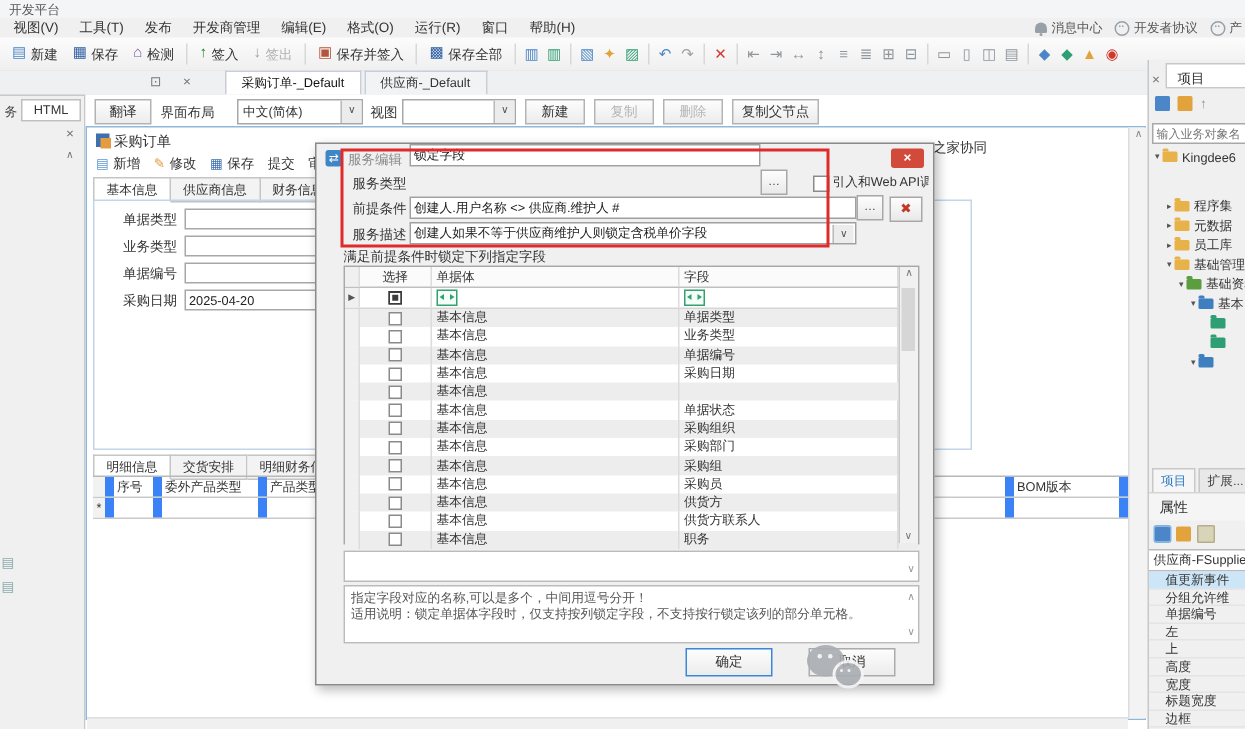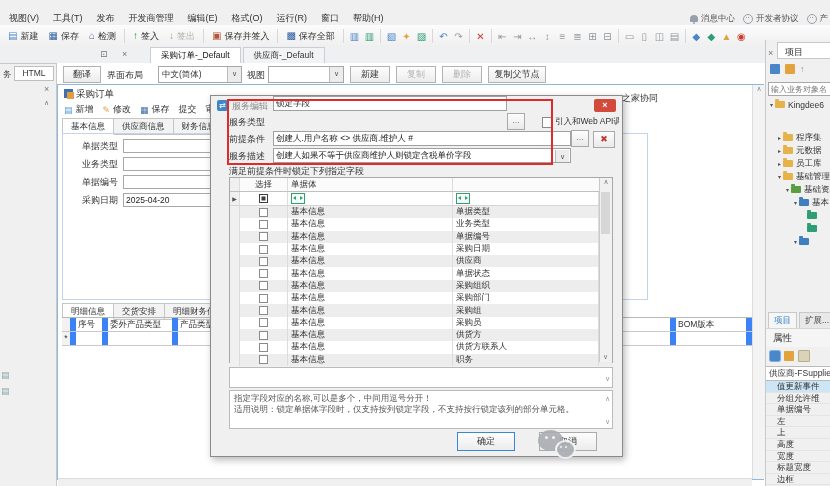--- a/index.html
+++ b/index.html
@@ -72,21 +72,21 @@
       text-align:center;color:#888;font-size:7px}
   #dz-hscroll{position:absolute;left:58px;top:478px;width:694px;height:7px;background:#f0f0f0;border-top:1px solid #ddd}
   
   #modal{position:absolute;left:210px;top:95px;width:411px;height:360px;background:#f0f0f0;border:1px solid #8a8a8a;
       box-shadow:2px 3px 7px rgba(0,0,0,.28);z-index:50}
   #m-icon{position:absolute;left:6px;top:4px;width:11px;height:11px;background:#3f86c6;border-radius:2px;color:#fff;
       font-size:8px;line-height:11px;text-align:center}
   #m-title{position:absolute;left:21px;top:4px;color:#8a8a8a;font-size:9px}
   #m-close{position:absolute;right:6px;top:3px;width:22px;height:13px;background:#d24a3a;border-radius:2px;color:#fff;
       text-align:center;line-height:12px;font-size:9px;font-weight:bold}
-  .m-label{position:absolute;left:18px;width:42px;font-size:9px;color:#333}
+  .m-label{position:absolute;left:18px;width:42px;text-align:right;font-size:9px;color:#333}
   .m-input{position:absolute;height:13px;border:1px solid #a0a0a0;background:#fff;font-size:8.5px;padding:0 2px;
       font-family:"Liberation Sans","DejaVu Sans",sans-serif;color:#222;box-sizing:content-box}
   .m-dots{position:absolute;width:16px;height:15px;border:1px solid #a8a8a8;background:linear-gradient(#fdfdfd,#e9e9e9);
       text-align:center;line-height:13px;font-size:8px;color:#444}
   #m-xbtn{position:absolute;left:382px;top:35px;width:20px;height:15px;border:1px solid #a8a8a8;
       background:linear-gradient(#fdfdfd,#e9e9e9);text-align:center;line-height:14px;color:#c0392b;font-weight:bold;font-size:9px}
   #m-combo-arr{position:absolute;right:1px;top:1px;width:13px;height:13px;background:#ececec;border-left:1px solid #bbb;
       text-align:center;font-size:7px;color:#555;line-height:13px}
   #m-check{position:absolute;left:331px;top:21px;width:9px;height:9px;border:1px solid #8a8a8a;background:#fff}
   #m-checklabel{position:absolute;left:344px;top:20px;font-size:8.5px;color:#333;white-space:nowrap;width:64px;overflow:hidden}
@@ -155,20 +155,23 @@
   .wm-s{position:absolute;left:17px;top:12px;width:17px;height:15px;background:#a9adb2;border-radius:50%;border:2px solid #f4f4f4}
   .wm-s::before{content:"";position:absolute;left:3px;top:4px;width:2px;height:2px;border-radius:50%;background:#f2f2f2}
   .wm-s::after{content:"";position:absolute;left:8px;top:4px;width:2px;height:2px;border-radius:50%;background:#f2f2f2}
   #wm-text{font-size:22px;color:#b9b9b9;letter-spacing:1px;white-space:nowrap}
 </style>
 </head>
 <body>
 
 <div class="app">
 
+  <div id="titlebar">
+    <span>开发平台</span>
+  </div>
 
   <div id="menubar">
       <span class="menu-item">视图(V)</span>
       <span class="menu-item">工具(T)</span>
       <span class="menu-item">发布</span>
       <span class="menu-item">开发商管理</span>
       <span class="menu-item">编辑(E)</span>
       <span class="menu-item">格式(O)</span>
       <span class="menu-item">运行(R)</span>
       <span class="menu-item">窗口</span>
@@ -391,20 +394,21 @@
 
     <div id="m-table">
       <div id="mt-scroll">∧<div id="mt-thumb"></div>
         <span style="position:absolute;left:3px;bottom:1px">∨</span>
       </div>
       <div id="mt-rows">
           <div class="mt-row hdr">
             <div class="mtc ind"></div>
             <div class="mtc c1">选择</div>
             <div class="mtc c2">单据体</div>
+            <div class="mtc c3">字段</div>
           </div>
           <div class="mt-row">
             <div class="mtc ind">▶</div>
             <div class="mtc c1">
               <span class="cb filled"></span>
             </div>
             <div class="mtc c2">
               <span class="fic"></span>
             </div>
             <div class="mtc c3">
@@ -442,21 +446,20 @@
             </div>
             <div class="mtc c2">基本信息</div>
             <div class="mtc c3">采购日期</div>
           </div>
           <div class="mt-row data alt">
             <div class="mtc ind"></div>
             <div class="mtc c1">
               <span class="cb"></span>
             </div>
             <div class="mtc c2">基本信息</div>
-            <div class="mtc c3">供应商</div>
           </div>
           <div class="mt-row data">
             <div class="mtc ind"></div>
             <div class="mtc c1">
               <span class="cb"></span>
             </div>
             <div class="mtc c2">基本信息</div>
             <div class="mtc c3">单据状态</div>
           </div>
           <div class="mt-row data alt">

